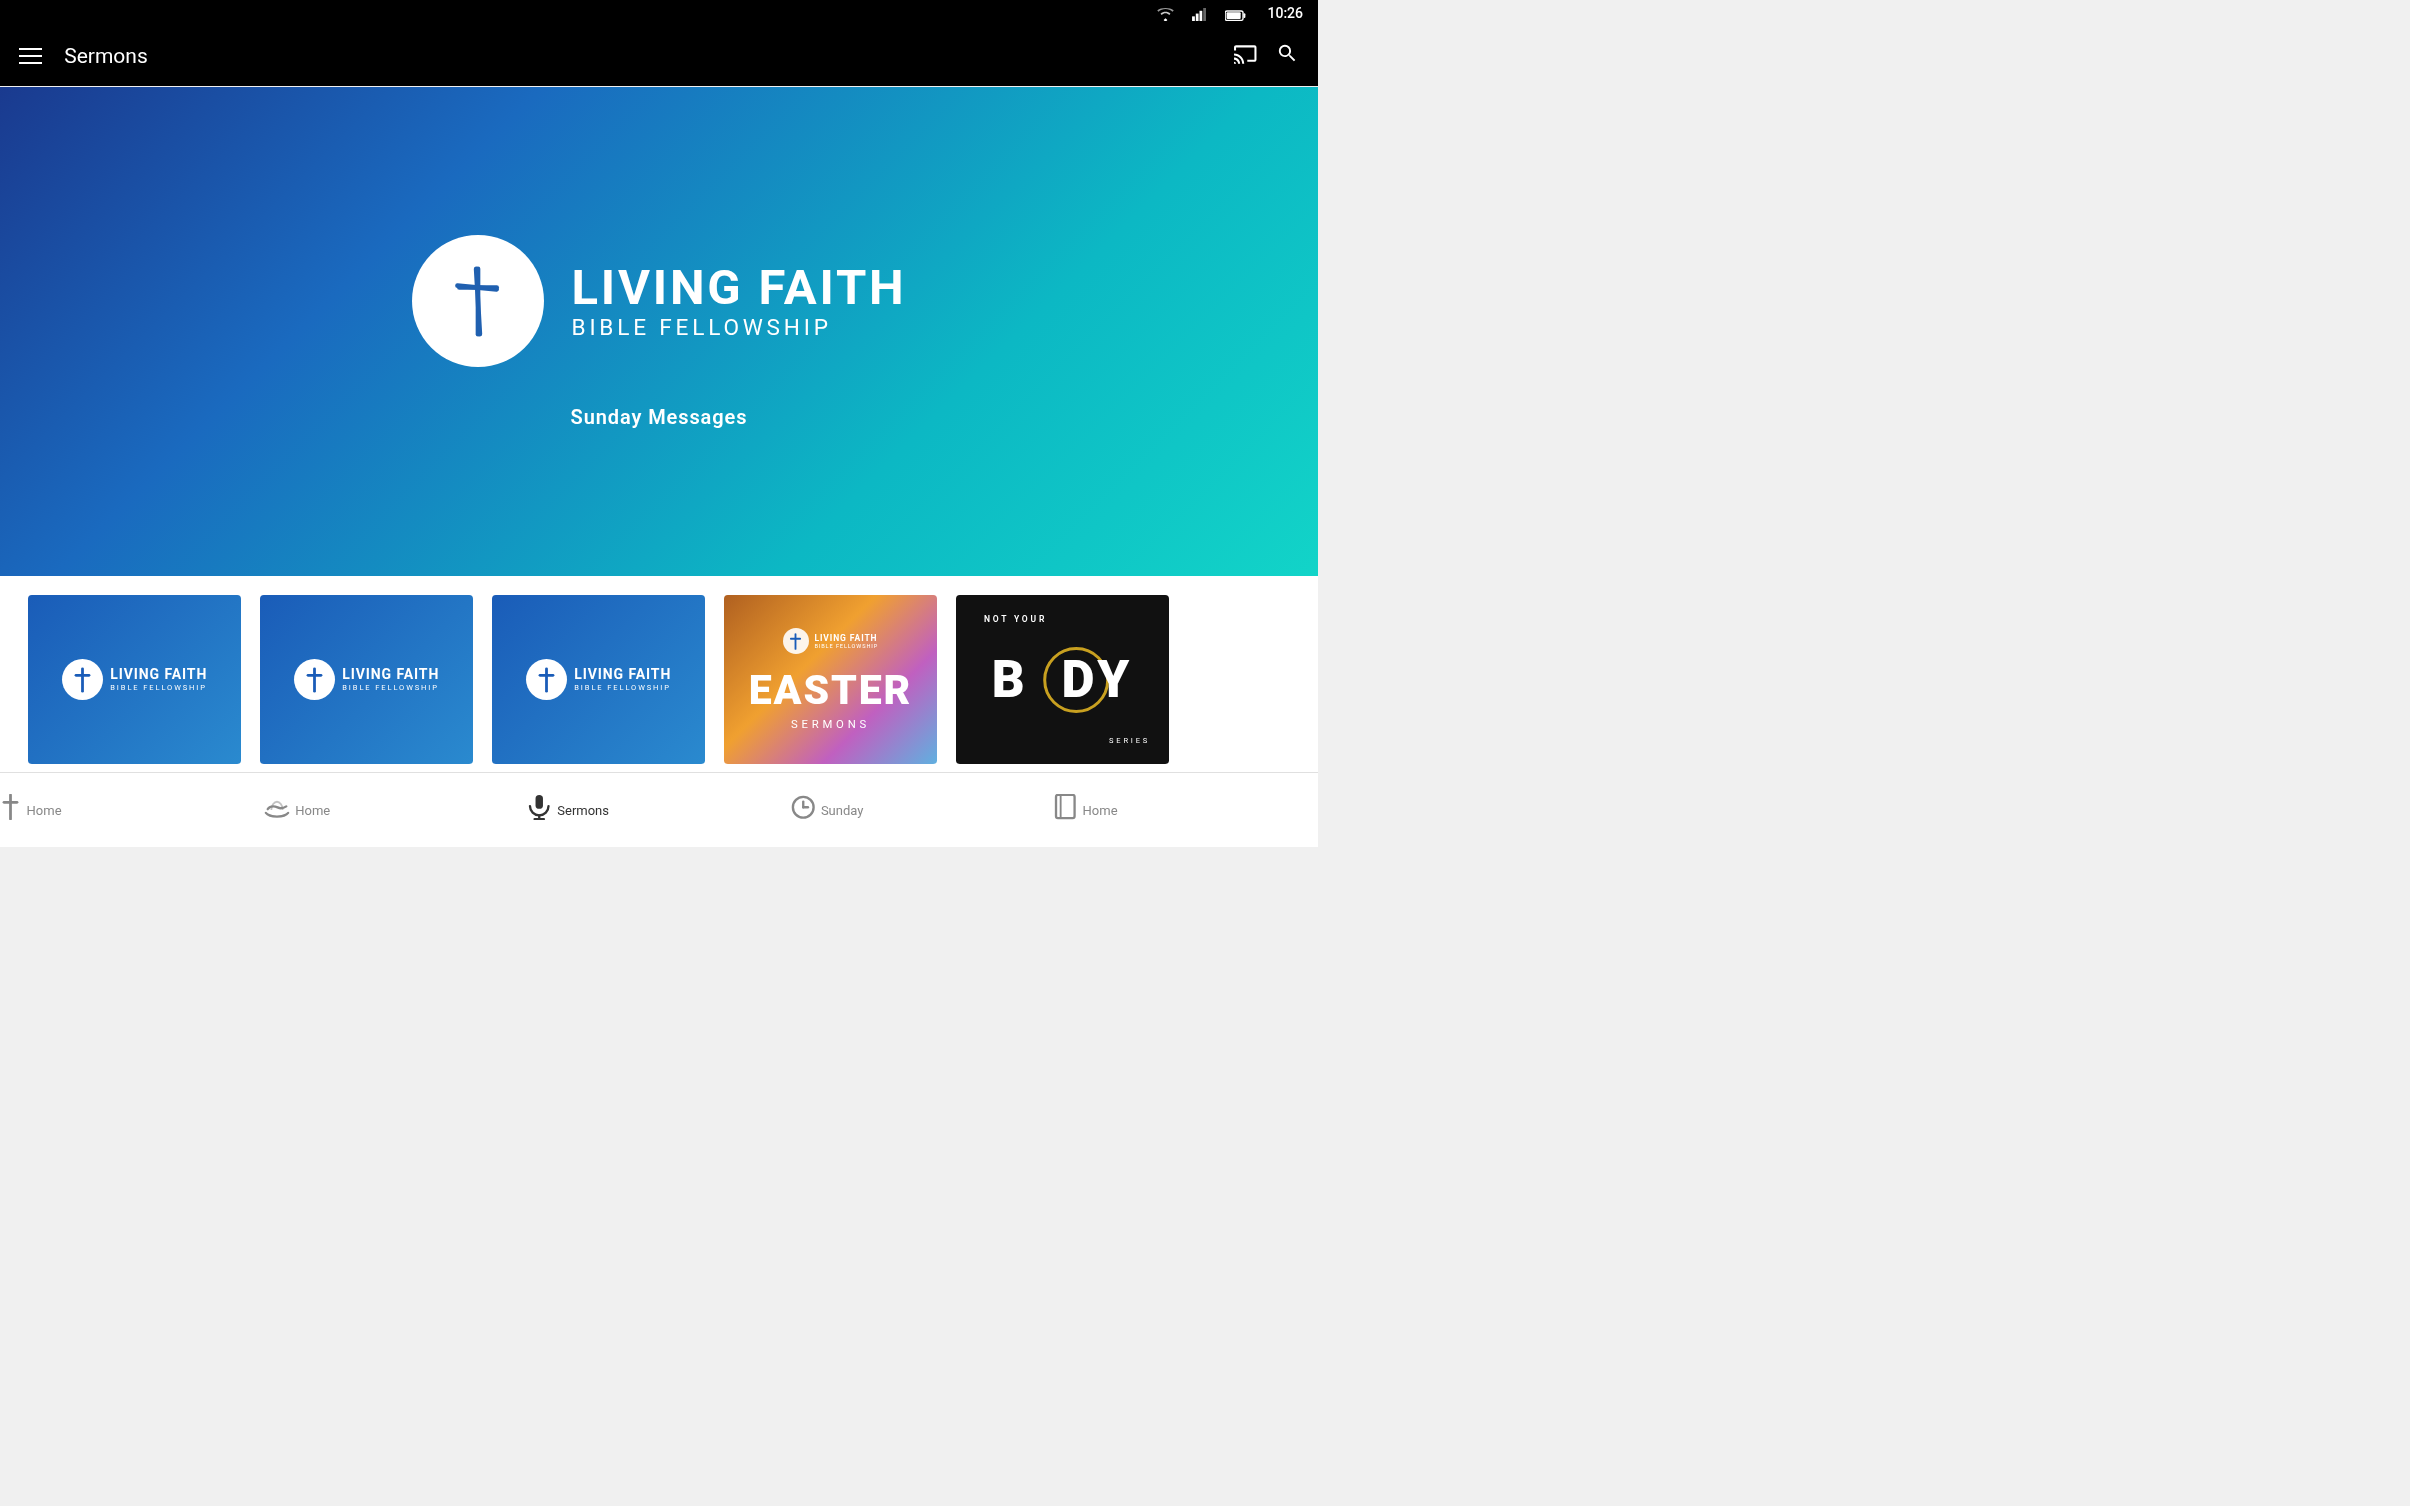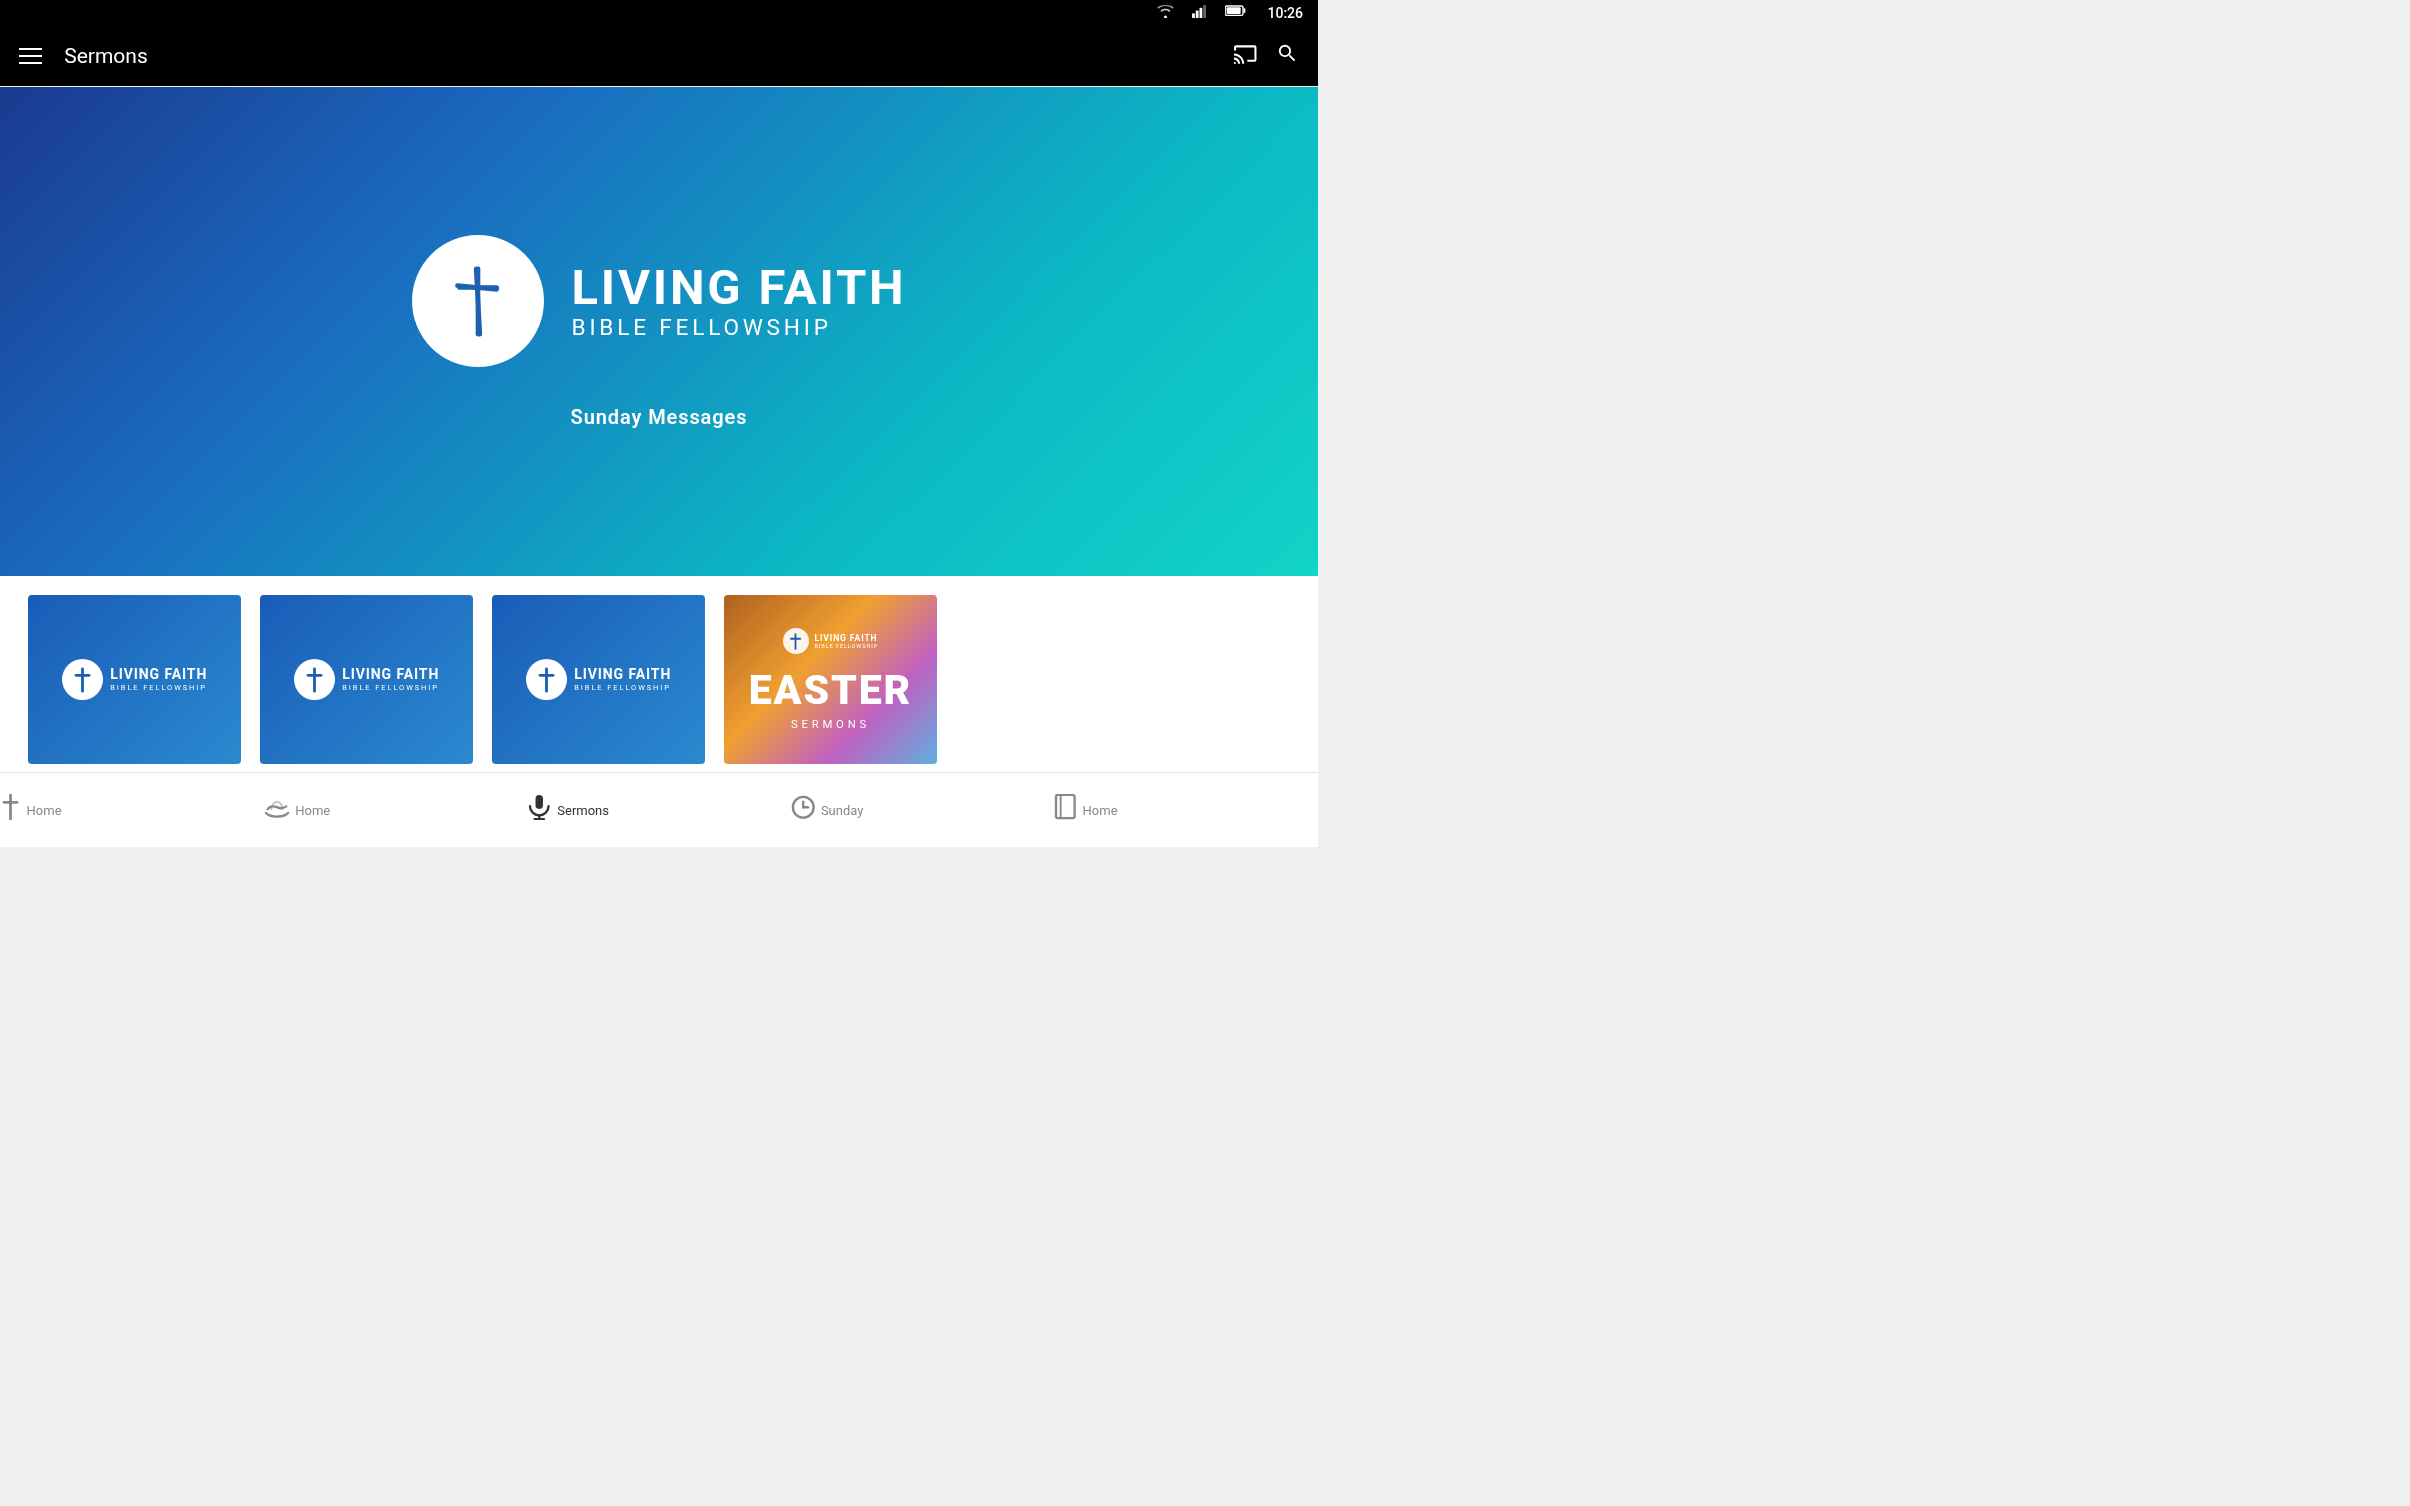--- a/index.html
+++ b/index.html
@@ -20,21 +20,21 @@
       height: 26px;
       background: #000;
       display: flex;
       align-items: center;
       justify-content: flex-end;
       padding: 0 15px;
       z-index: 100;
     }
     .status-icons {
       display: flex;
-      align-items: flex-start;
+      align-items: flex-end;
       gap: 18px;
       color: white;
       font-size: 12.2px;
     }
 
     
     .app-bar {
       position: absolute;
       top: 26px; left: 0; right: 0;
       height: 60px;
@@ -482,20 +482,26 @@
         <div>
           <div class="easter-logo-text-main">LIVING FAITH</div>
           <div class="easter-logo-text-sub">BIBLE FELLOWSHIP</div>
         </div>
       </div>
       <div class="easter-title">EASTER</div>
       <div class="easter-sermons">SERMONS</div>
     </div>
   </div>
 
+  <div class="sermon-card card-body-series">
+    <div class="not-your-text">NOT YOUR</div>
+    <div class="body-circle-overlay"></div>
+    <div class="body-text">B&nbsp;&nbsp;DY</div>
+    <div class="series-text">SERIES</div>
+  </div>
 
 </div>
 
 <div class="bottom-nav">
 
   <div class="nav-item">
     <span class="nav-icon" style="font-size:24.5px;color:#888;">
       <svg width="21" height="26" viewBox="0 0 22 28" fill="none">
         <line x1="11" y1="1" x2="11" y2="27" stroke="#888" stroke-width="3" stroke-linecap="round"></line>
         <line x1="4" y1="9" x2="18" y2="9" stroke="#888" stroke-width="3" stroke-linecap="round"></line>

